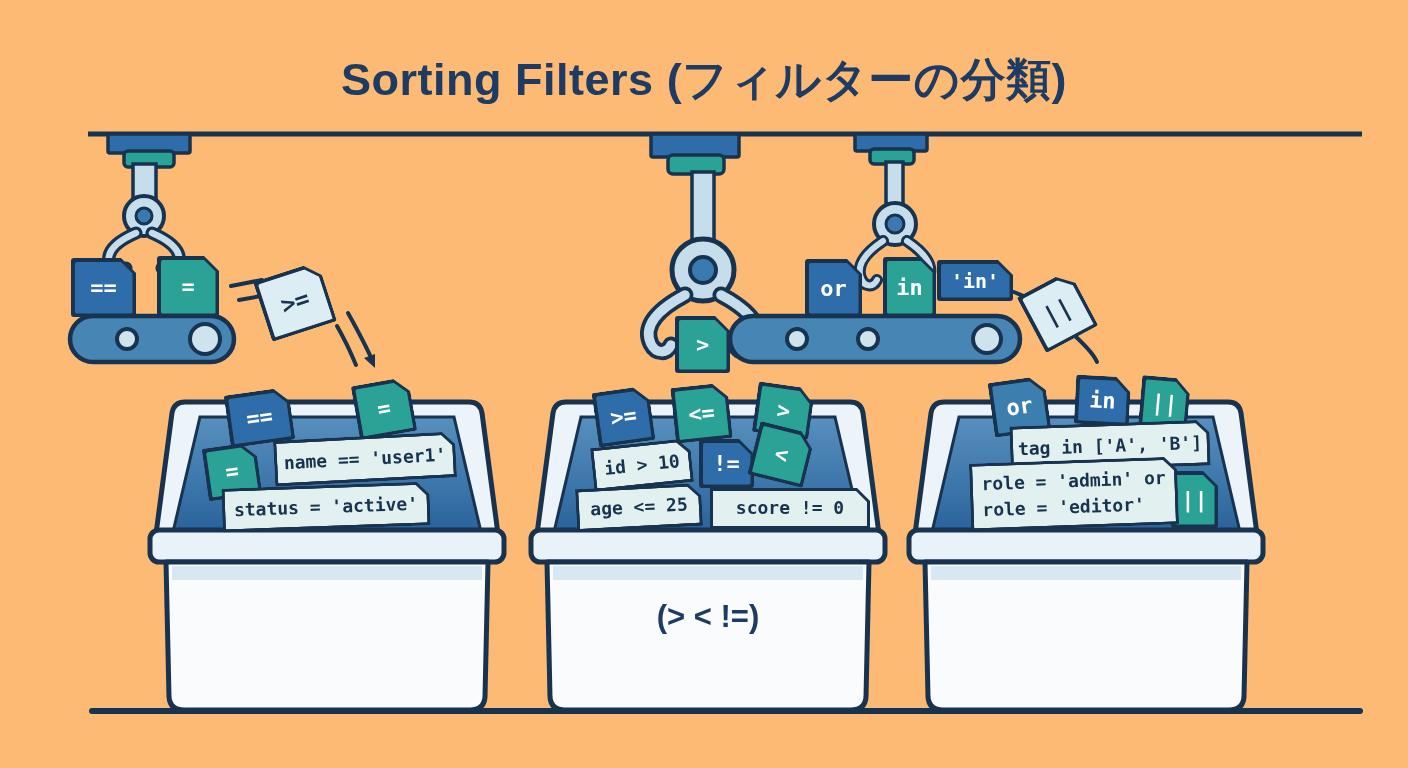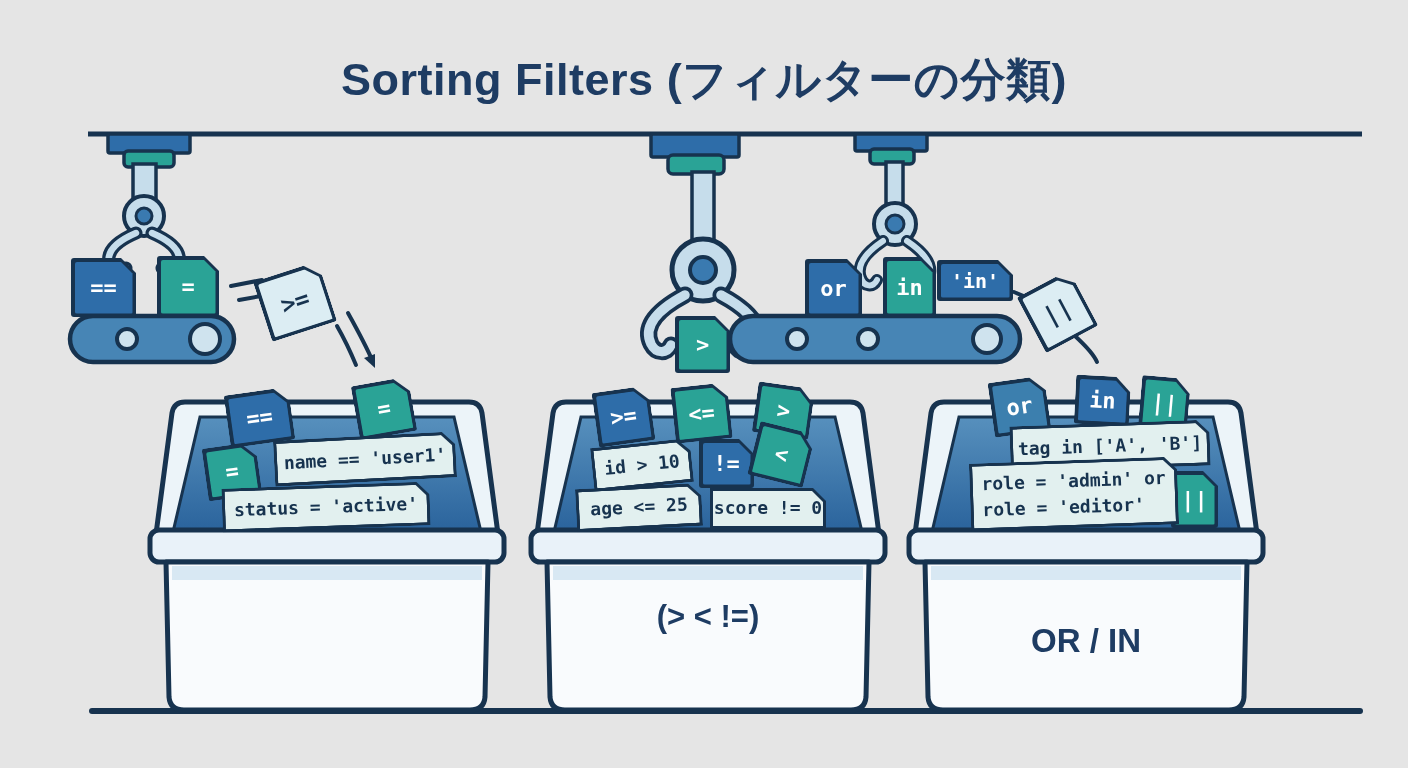--- a/index.html
+++ b/index.html
@@ -1,16 +1,16 @@
 <!DOCTYPE html>
 <html><head>
 <meta charset="utf-8">
 <style>
   html,body{margin:0;padding:0;background:#ffffff;}
-  .canvas{position:relative;width:1408px;height:768px;background:#e5e5e5;overflow:hidden;
+  .canvas{position:relative;width:1408px;height:768px;background:#fdba74;overflow:hidden;
           font-family:"Liberation Sans",sans-serif;}
   .title{position:absolute;top:50px;left:0;right:0;text-align:center;
          font-weight:700;font-size:45px;letter-spacing:.5px;color:#1e3c63;z-index:1;}
   .art{position:absolute;left:0;top:0;z-index:1;}
 
   
   .tag{position:absolute;z-index:2;background:#17334f;border-radius:3px;
        clip-path:polygon(0 0,calc(100% - 15px) 0,100% 15px,100% 100%,0 100%);}
   .tag .tin{position:absolute;inset:3.5px;border-radius:2px;display:flex;align-items:center;justify-content:center;
        clip-path:polygon(0 0,calc(100% - 12px) 0,100% 12px,100% 100%,0 100%);
@@ -232,21 +232,21 @@
     <div class="tin">
         <span>&lt;</span>
       </div>
     </div>
   <div class="strip" style="left:592px;top:443px;width:100px;height:44px;transform:rotate(-6deg)">
     <div class="sin">id &gt; 10</div>
     </div>
   <div class="strip" style="left:576px;top:486px;width:126px;height:43px;transform:rotate(-3deg)">
     <div class="sin">age &lt;= 25</div>
     </div>
-  <div class="strip" style="left:710px;top:488px;width:116px;height:41px">
+  <div class="strip" style="left:710px;top:488px;width:160px;height:41px">
     <div class="sin">score != 0</div>
     </div>
 
   <div class="tag blue2" style="left:991px;top:379px;width:57px;height:55px;transform:rotate(-8deg)">
     <div class="tin">
         <span>or</span>
       </div>
     </div>
   <div class="tag blue" style="left:1075px;top:376px;width:55px;height:49px;transform:rotate(3deg)">
     <div class="tin">
@@ -267,18 +267,14 @@
     </div>
   <div class="tag teal" style="left:1171px;top:471px;width:47px;height:57px">
     <div class="tin">
         <span>||</span>
       </div>
     </div>
 
   <div class="bin-label" style="left:558px;top:598px">
     <div class="s">(&gt; &lt; !=)</div>
   </div>
-  <div class="bin-label" style="left:936px;top:622px">
-    <div class="t">OR / IN</div>
-    <div class="s"></div>
-  </div>
 
 </div>
 
 </body></html>

